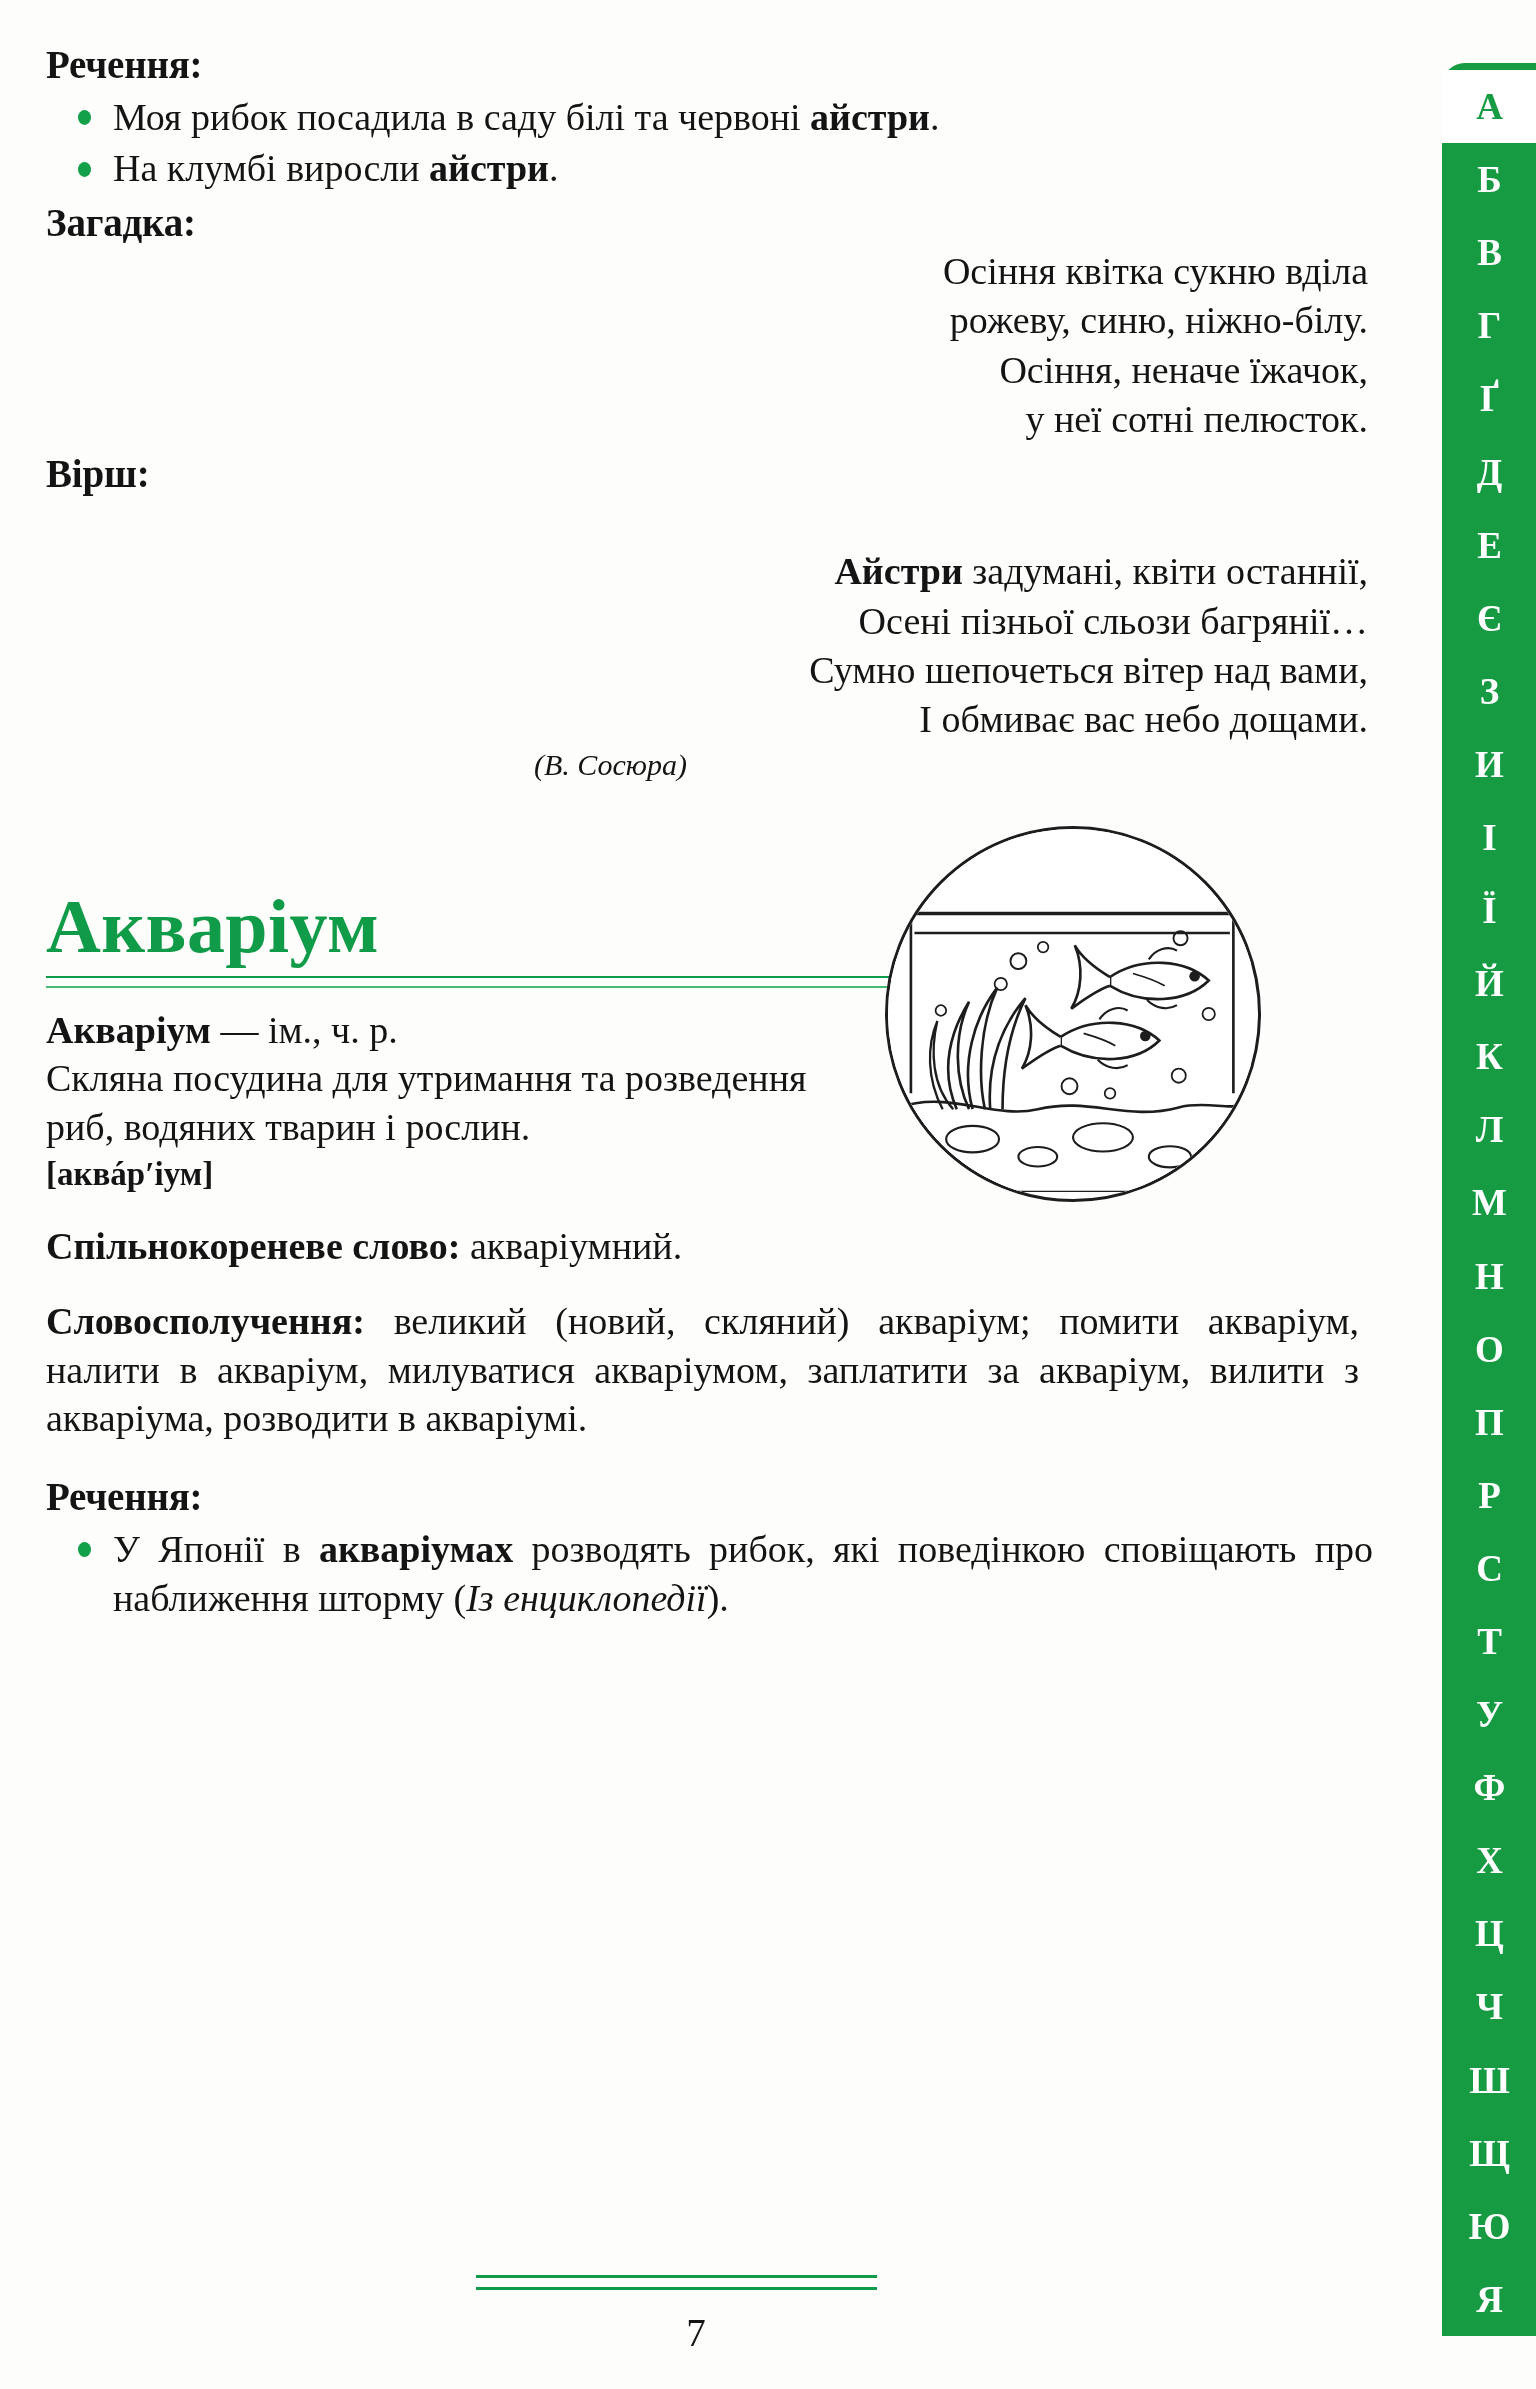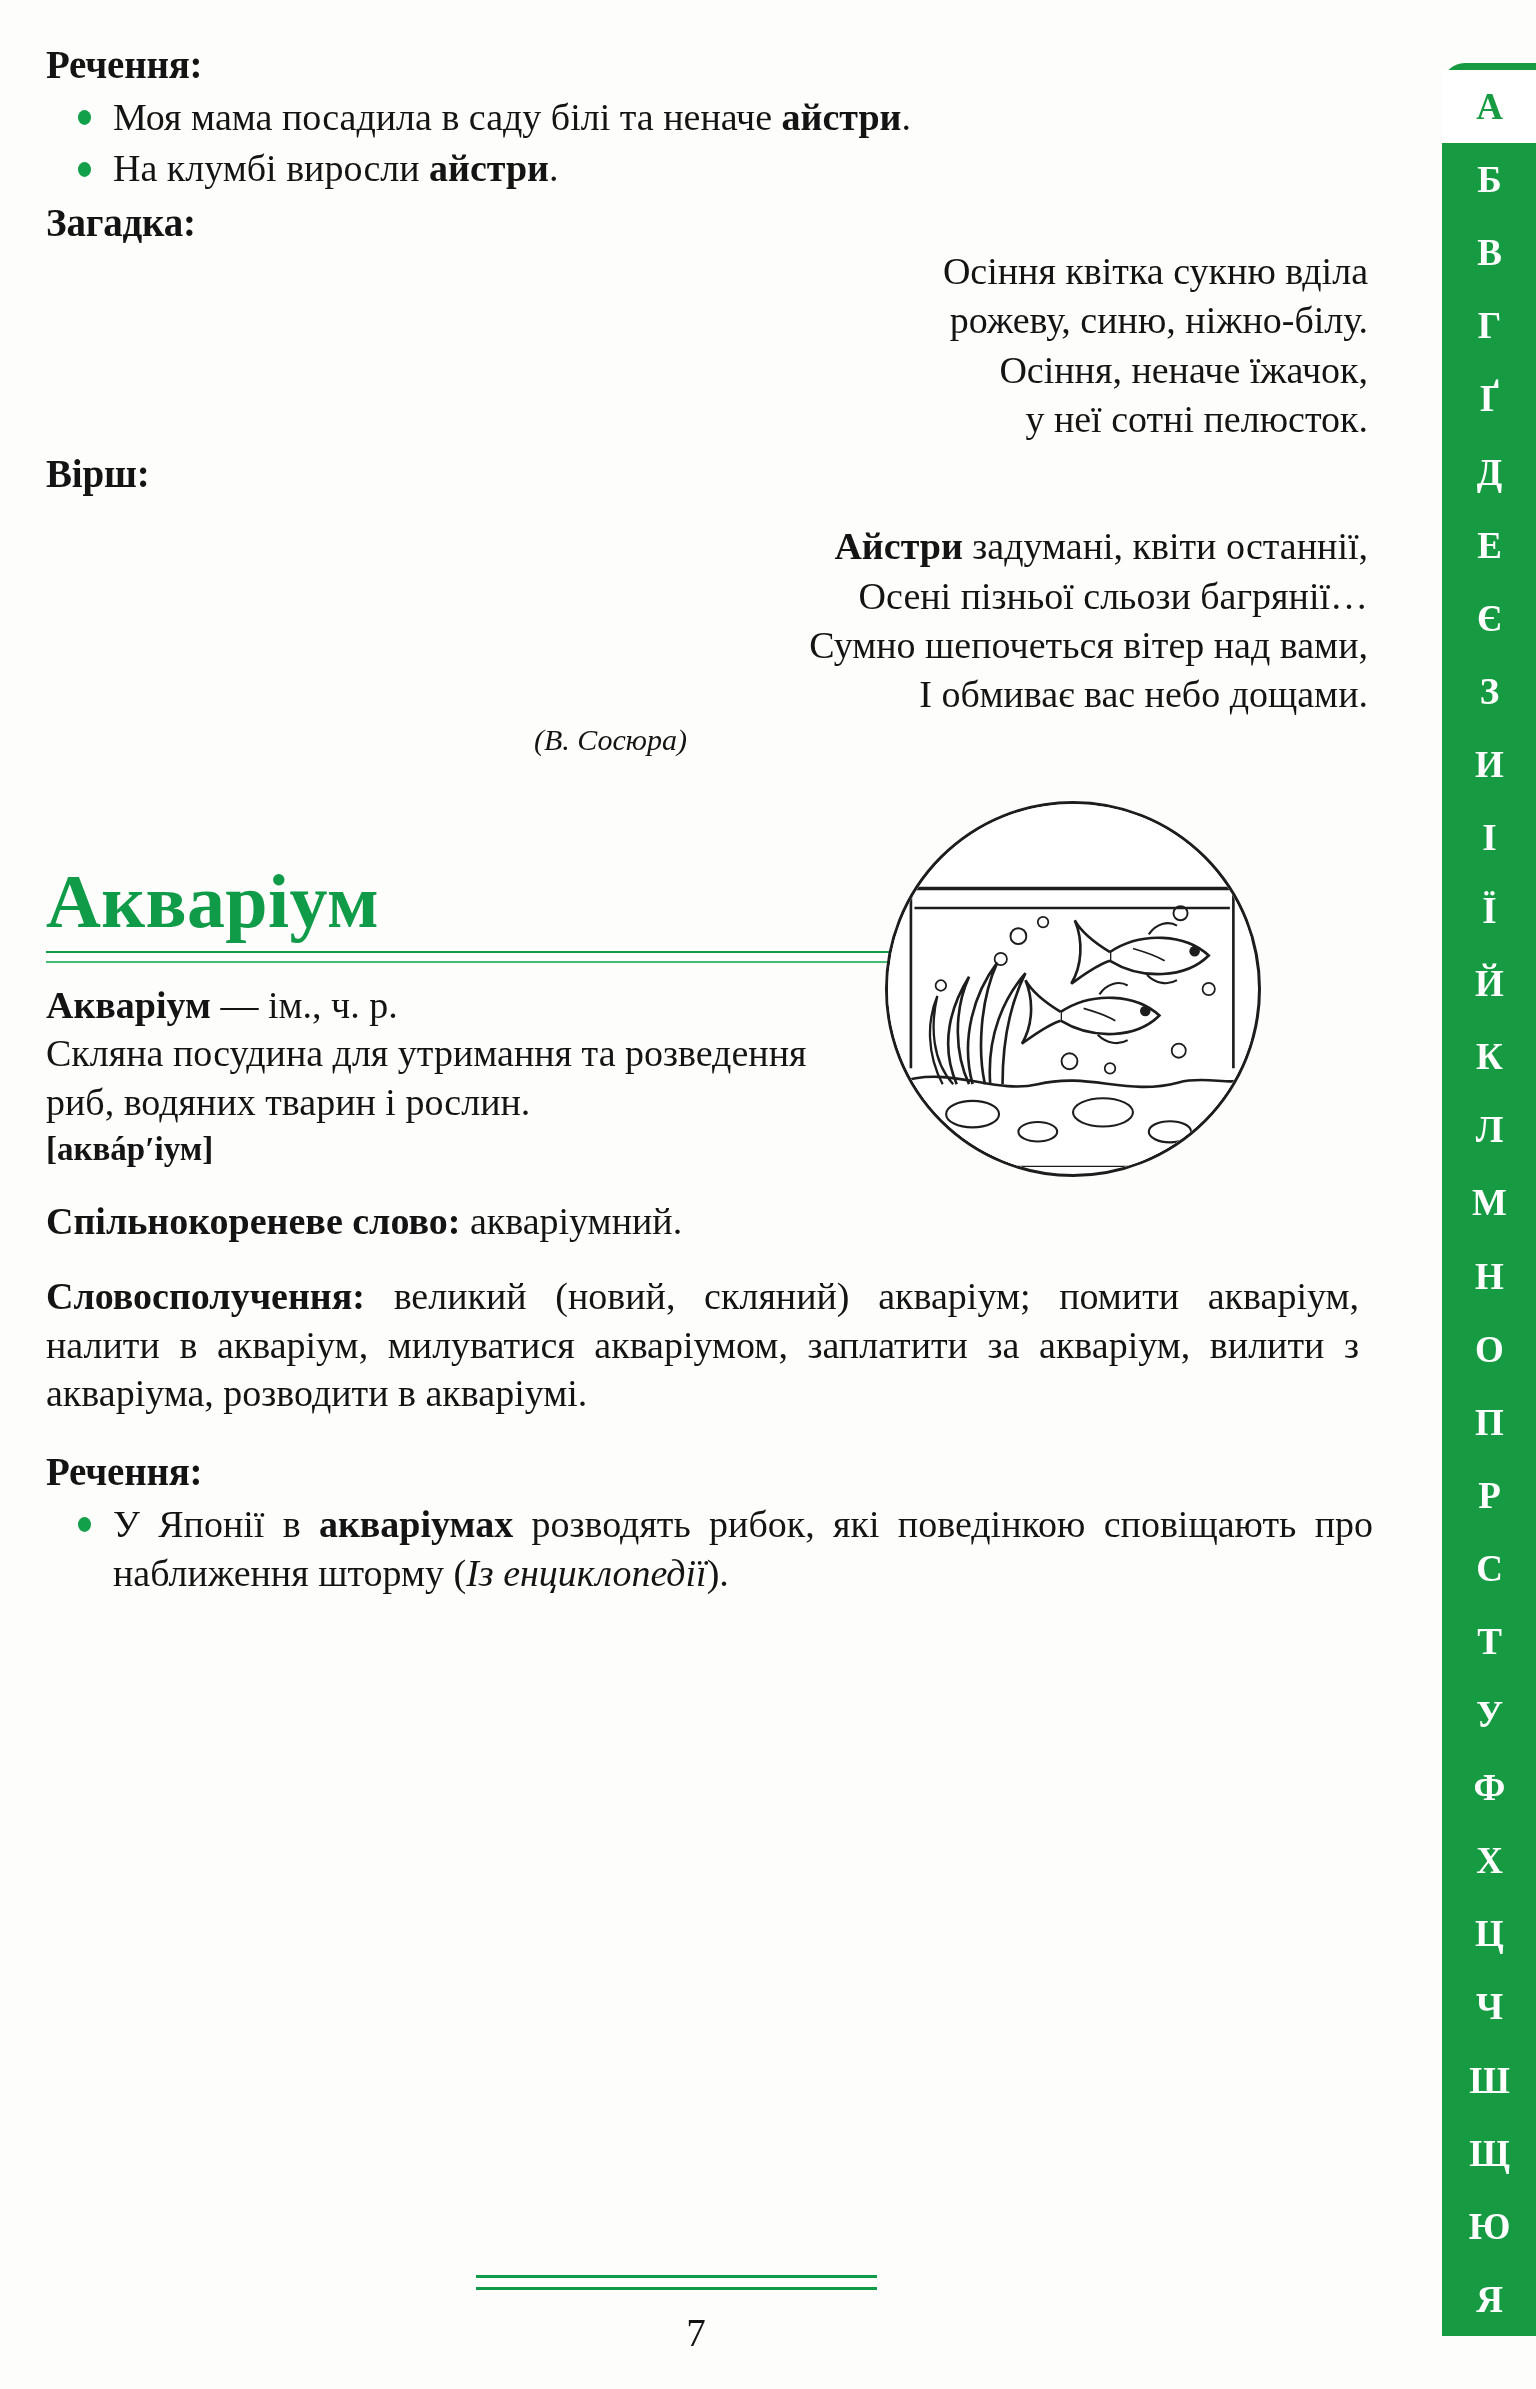--- a/index.html
+++ b/index.html
@@ -192,38 +192,38 @@
 
 <div class="page">
 
   <div class="content">
 
     <div class="lbl">Речення:</div>
 
     <ul class="bullets">
       <li>
         <span class="dot"></span>
-        <span>Моя мама посадила в саду білі та неначе </span><b>айстри</b><span>.</span>
+        <span>Моя рибок посадила в саду білі та червоні </span><b>айстри</b><span>.</span>
       </li>
       <li>
         <span class="dot"></span>
         <span>На клумбі виросли </span><b>айстри</b><span>.</span>
       </li>
     </ul>
 
     <div class="lbl sec-label-row">Загадка:</div>
     <div class="verse">
       <div class="ln">Осіння квітка сукню вділа</div>
       <div class="ln">рожеву, синю, ніжно-білу.</div>
       <div class="ln">Осіння, неначе їжачок,</div>
       <div class="ln">у неї сотні пелюсток.</div>
     </div>
 
     <div class="lbl sec-label-row">Вірш:</div>
-    <div class="verse" style="margin-top:24px;">
+    <div class="verse" style="margin-top:49px;">
       <div class="ln"><b>Айстри</b><span> задумані, квіти останнії,</span></div>
       <div class="ln">Осені пізньої сльози багрянії…</div>
       <div class="ln">Сумно шепочеться вітер над вами,</div>
       <div class="ln">І обмиває вас небо дощами.</div>
       <div class="attrib" style="margin-left:0;">(В. Сосюра)</div>
     </div>
 
     <div class="entry">
 
       <div class="illus">

